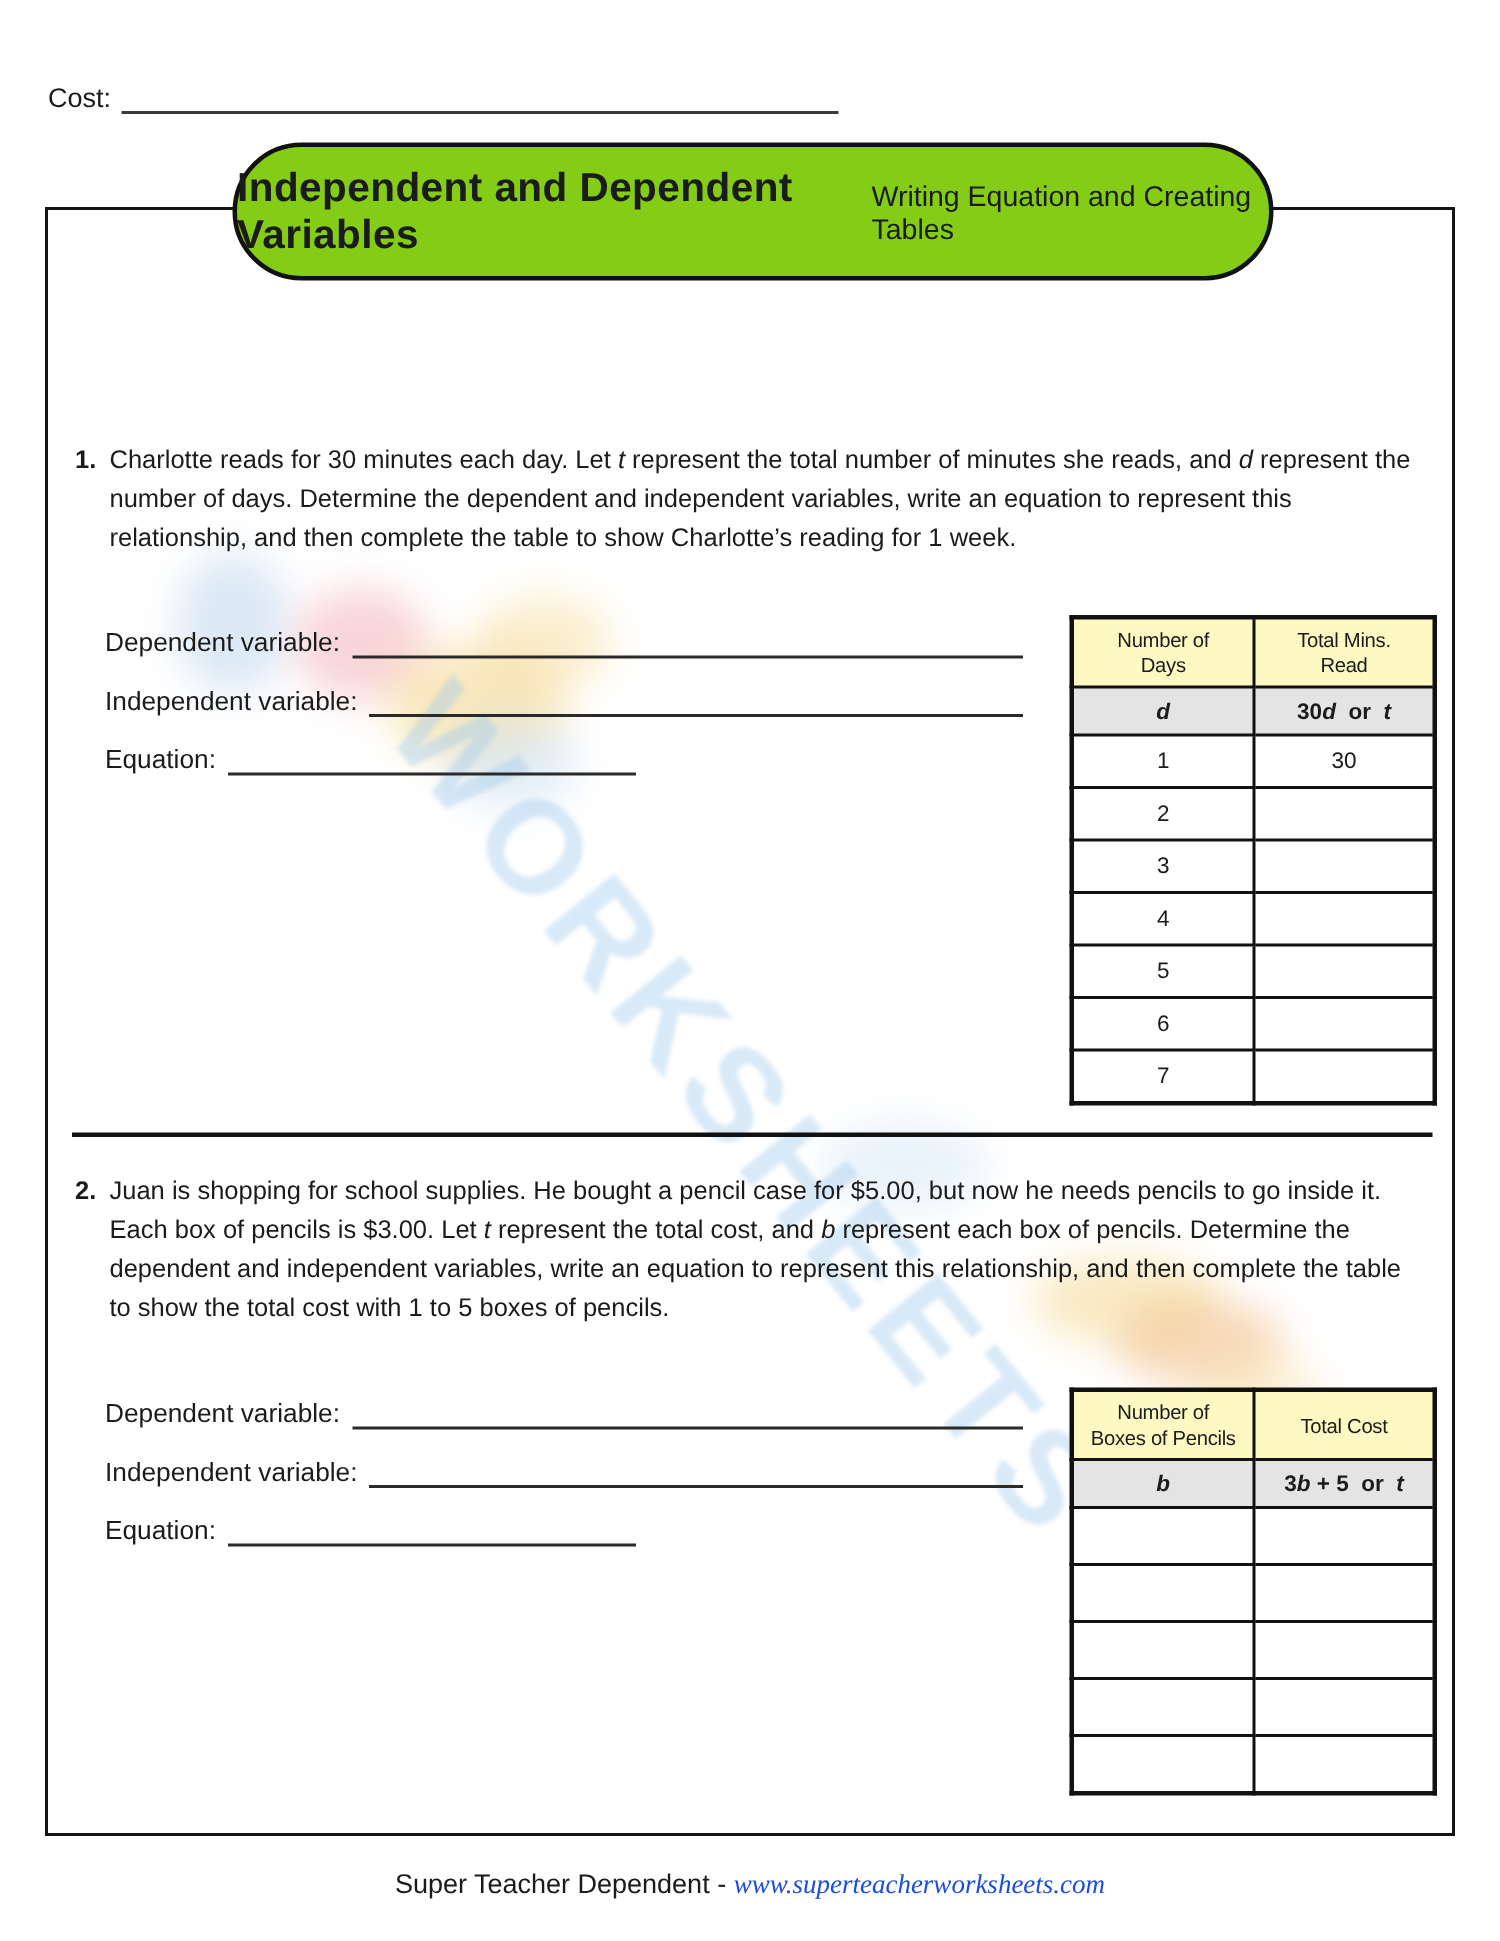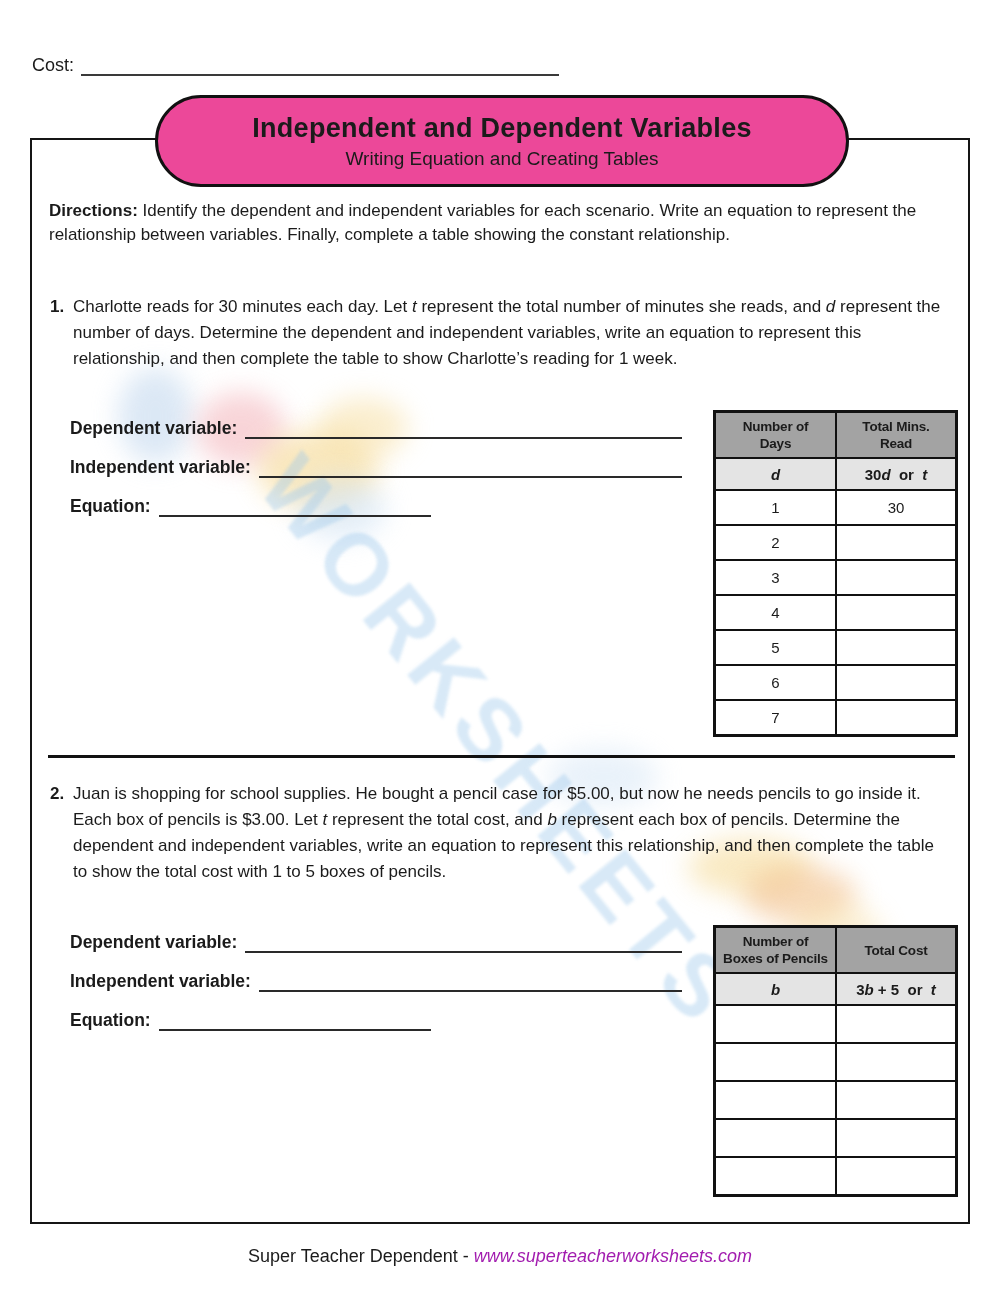--- a/index.html
+++ b/index.html
@@ -25,54 +25,54 @@
 
   
   .name-row{position:absolute;left:32px;top:54px;display:flex;align-items:flex-end;
             font-size:18px;z-index:2;}
   .name-line{display:inline-block;width:478px;height:20px;margin-left:7px;
              border-bottom:2px solid #3a3a3a;}
 
   .border-box{position:absolute;left:30px;top:138px;width:936px;height:1082px;
               border:2px solid #151515;z-index:2;}
 
-  .title-box{position:absolute;left:155px;top:95px;width:688px;height:86px;background:#ec4899;
-             border:3px solid #111;border-radius:46px;display:flex;flex-direction:column;
+  .title-box{position:absolute;left:155px;top:95px;width:688px;height:86px;background:#84cc16;
+             border:3px solid #111;border-radius:46px;display:flex;flex-direction:row;
              align-items:center;justify-content:center;z-index:3;}
   .title{font-size:27px;font-weight:bold;letter-spacing:.3px;}
   .subtitle{font-size:19px;margin-top:4px;}
 
   
   .directions{position:absolute;left:49px;top:199px;width:892px;font-size:17px;
               line-height:24px;z-index:2;}
   .dir-label{font-weight:bold;}
 
   .problem{position:absolute;display:flex;font-size:17px;line-height:26px;z-index:2;}
   .p1{left:50px;top:294px;width:893px;}
   .p2{left:50px;top:781px;width:893px;}
   .pnum{font-weight:bold;width:23px;flex:none;}
   .ptext{flex:1;}
 
   .fields{position:absolute;width:612px;z-index:2;}
   .f1{left:70px;top:413px;}
   .f2{left:70px;top:927px;}
   .frow{display:flex;align-items:flex-end;height:26px;margin-bottom:13px;}
-  .flabel{font-weight:bold;font-size:17.5px;white-space:nowrap;}
+  .flabel{font-weight:normal;font-size:17.5px;white-space:nowrap;}
   .fline{border-bottom:2px solid #2a2a2a;height:22px;margin-left:8px;flex:1;}
   .fline.short{flex:none;width:272px;}
 
   
   .wtable{position:absolute;border-collapse:collapse;background:#ffffff;z-index:2;
           border:3px solid #111;table-layout:fixed;}
   .wtable th,.wtable td{border:2px solid #111;text-align:center;vertical-align:middle;padding:0;}
   .wtable th:first-child,.wtable td:first-child{width:115px;}
   .wtable th:last-child,.wtable td:last-child{width:114px;margin-top:44px;}
   .t1{left:713px;top:410px;}
   .t2{left:713px;top:925px;}
-  .hrow th{background:#a3a3a3;font-size:13.5px;line-height:17px;font-weight:bold;
+  .hrow th{background:#fef9c3;font-size:13.5px;line-height:17px;font-weight:normal;
            height:44px;white-space:pre-line;letter-spacing:-.2px;padding:0 2px;}
   .vrow td{background:#e4e4e4;font-size:15px;font-weight:bold;height:30px;}
   .t1 tbody td{height:33px;font-size:15px;}
   .t2 tbody td{height:36px;font-size:15px;}
 
   .divider{position:absolute;left:48px;top:755px;width:907px;height:3px;background:#111;z-index:2;}
 
   
   .footer{position:absolute;left:0;top:1246px;width:100%;text-align:center;font-size:18px;z-index:2;}
   .footer-link{color:#2e9ad9;font-style:italic;text-decoration:none;}
@@ -101,21 +101,20 @@
     <span class="name-line"></span>
   </div>
 
   <div class="border-box"></div>
 
   <div class="title-box">
     <div class="title">Independent and Dependent Variables</div>
     <div class="subtitle">Writing Equation and Creating Tables</div>
   </div>
 
-  <div class="directions"><span class="dir-label">Directions:</span><span> Identify the dependent and independent variables for each scenario. Write an equation to represent the relationship between variables. Finally, complete a table showing the constant relationship.</span></div>
 
   <div class="problem p1">
     <span class="pnum">1.</span>
     <div class="ptext"><span>Charlotte reads for 30 minutes each day. Let </span><span style="font-style: italic;">t</span><span> represent the total number of minutes she reads, and </span><span style="font-style: italic;">d</span><span> represent the number of days. Determine the dependent and independent variables, write an equation to represent this relationship, and then complete the table to show Charlotte’s reading for 1 week.</span></div>
   </div>
 
   <div class="fields f1">
     <div class="frow">
       <span class="flabel">Dependent variable:</span>
       <span class="fline"></span>
@@ -226,15 +225,15 @@
           <td></td>
           <td></td>
         </tr>
         <tr>
           <td></td>
           <td></td>
         </tr>
       </tbody>
   </table>
 
-  <div class="footer"><span>Super Teacher Dependent - </span><a href="#" class="footer-link" style="color: #a21caf;">www.superteacherworksheets.com</a></div>
+  <div class="footer"><span>Super Teacher Dependent - </span><a href="#" class="footer-link" style="color: #1d4ed8; font-family: Liberation Serif, serif;">www.superteacherworksheets.com</a></div>
 
 </div>
 
 </body></html>

